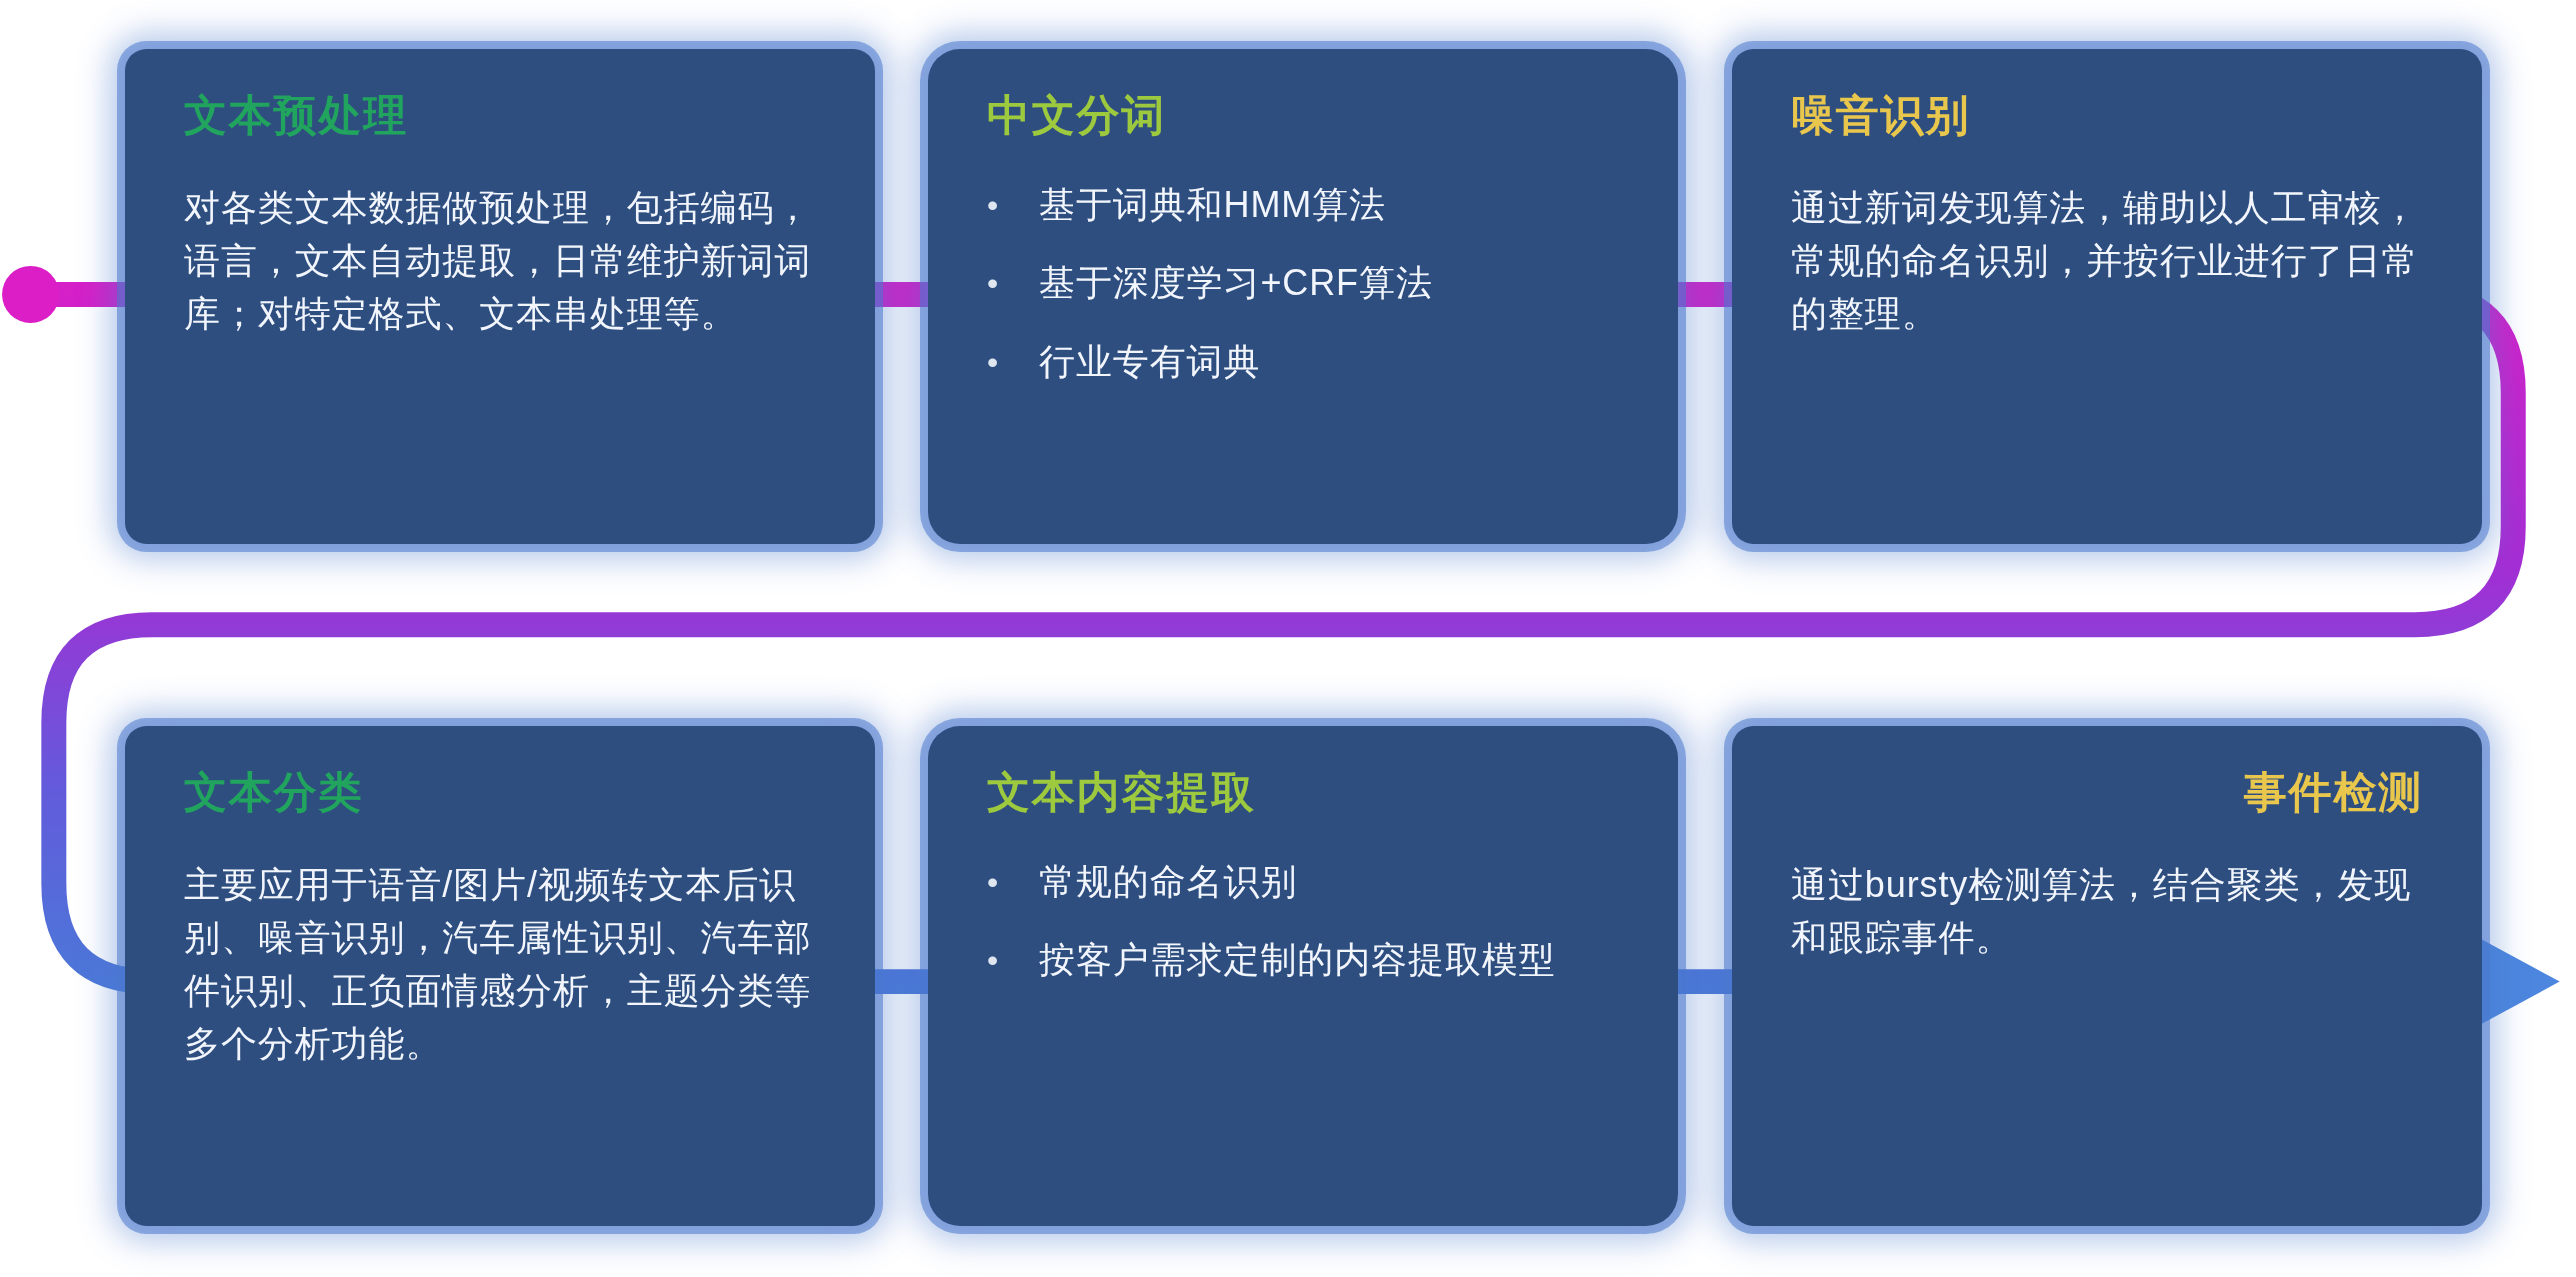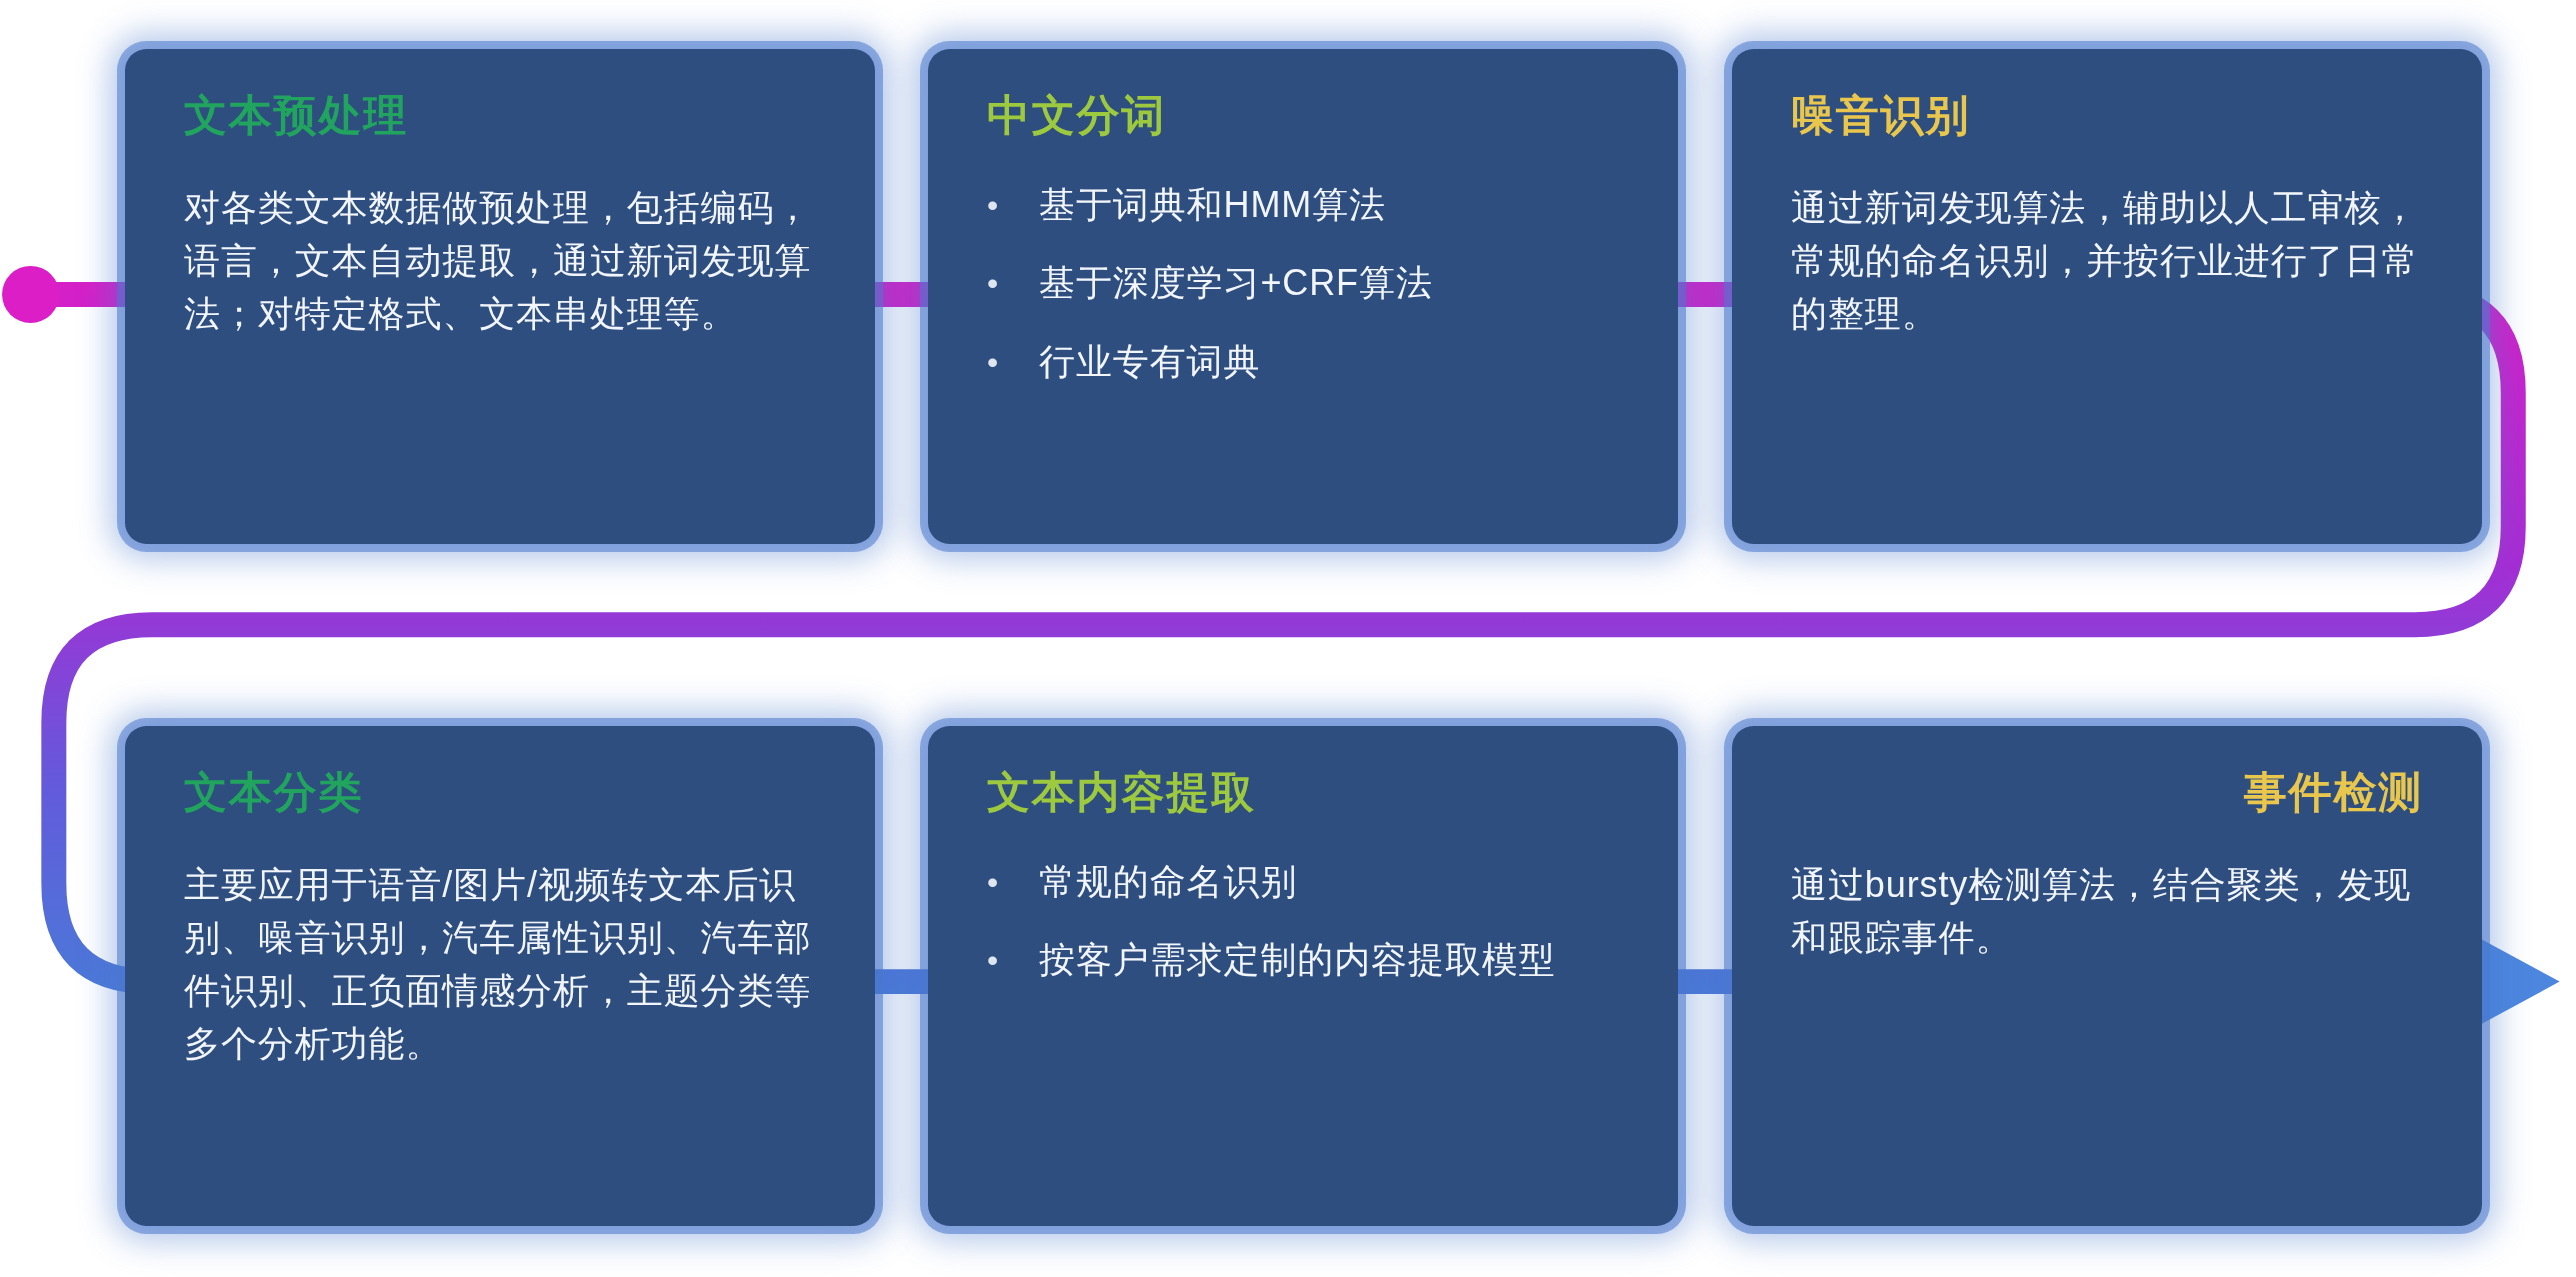--- a/index.html
+++ b/index.html
@@ -24,21 +24,21 @@
     width: 750px;
     border-radius: 21.4px;
     background: #2e4e80;
     box-shadow: 0 0 0 8px rgba(74, 121, 206, 0.55), 0 0 32px 14.3px rgba(74, 121, 206, 0.42);
     padding: 41px 59px 36px 59px;
     z-index: 2;
   }
   .row1 { top: 49px;  height: 495px; }
   .row2 { top: 726px; height: 500px; }
   .col1 { left: 125px; }
-  .col2 { left: 928px; }
+  .col2 { left: 928px; border-radius: 32px; }
   .col3 { left: 1732px; }
   .card-title {
     font-size: 43px;
     font-weight: bold;
     letter-spacing: 1.8px;
     line-height: 1.2;
   }
   .card-body {
     margin-top: 39px;
     font-size: 36px;
@@ -82,21 +82,21 @@
         <stop offset="1" stop-color="#4a7ad8"></stop>
       </linearGradient>
     </defs>
     <path d="M 30 330 H 2706 Q 2816 330 2816 440 V 590 Q 2816 700 2706 700 H 170 Q 60 700 60 810 V 990 Q 60 1100 170 1100 H 2788" fill="none" stroke="url(#flowGrad)" stroke-width="28" stroke-linecap="round"></path>
     <circle cx="34" cy="330" r="32" fill="#dc1ec6"></circle>
     <polygon points="2772,1048 2772,1152 2868,1100" fill="#4c86de"></polygon>
   </svg>
 
   <section class="card row1 col1">
     <h2 class="card-title" style="color: rgb(33, 164, 93);">文本预处理</h2>
-    <p class="card-body">对各类文本数据做预处理，包括编码，语言，文本自动提取，通过新词发现算法；对特定格式、文本串处理等。</p>
+    <p class="card-body">对各类文本数据做预处理，包括编码，语言，文本自动提取，日常维护新词词库；对特定格式、文本串处理等。</p>
   </section>
 
   <section class="card row1 col2">
     <h2 class="card-title" style="color: rgb(157, 201, 63);">中文分词</h2>
     <ul class="card-list">
       <li>
         <span class="bullet-dot">•</span>
         <span>基于词典和HMM算法</span>
       </li>
       <li>

